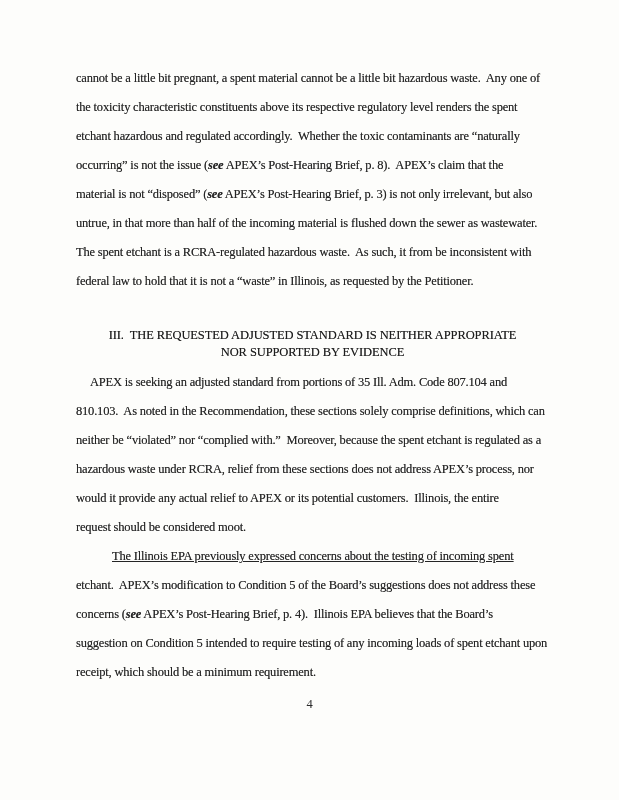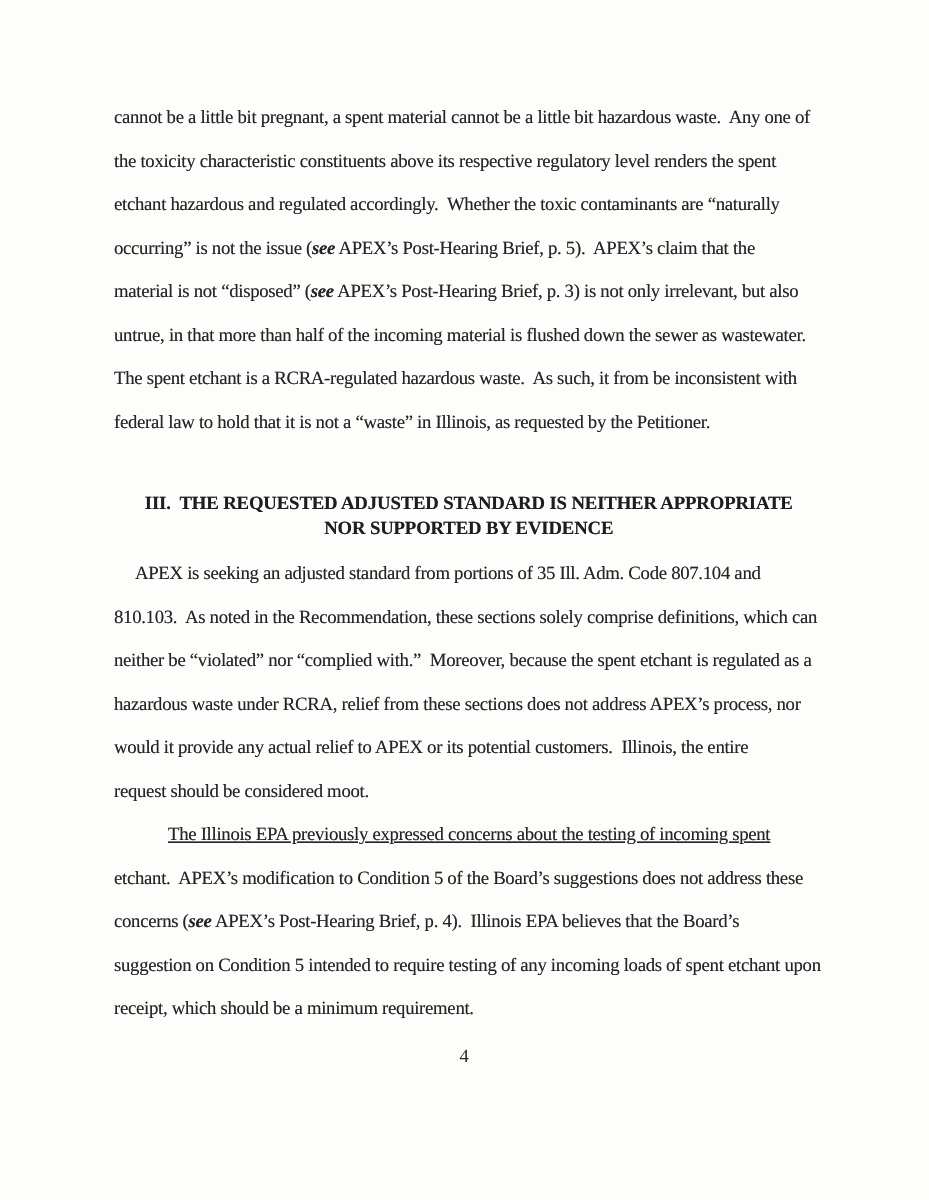--- a/index.html
+++ b/index.html
@@ -29,21 +29,21 @@
     white-space: pre;
     color: #252525;
     text-shadow: 0 0 0.4px rgba(40,40,40,0.55);
   }
   .em { font-style: italic; font-weight: bold; }
   .indent-small .line:first-child { text-indent: 14px; }
   .indent-tab .line:first-child { text-indent: 36px; text-decoration: underline; }
   .heading {
     margin: 31px 0 7px 0;
     text-align: center;
-    font-weight: bold;
+    font-weight: normal;
     font-size: 12.5px;
     letter-spacing: -0.1px;
     color: #1e1e1e;
     text-shadow: 0 0 0.4px rgba(30,30,30,0.6);
   }
   .heading .hline { line-height: 17px; white-space: pre; }
   .page-number {
     position: absolute;
     left: 0; right: 0; top: 697px;
     text-align: center;
@@ -54,21 +54,21 @@
 </head>
 <body>
 
 <div class="page">
   <div class="content">
 
     <div class="par">
         <div class="line"><span>cannot be a little bit pregnant, a spent material cannot be a little bit hazardous waste.  Any one of</span></div>
         <div class="line"><span>the toxicity characteristic constituents above its respective regulatory level renders the spent</span></div>
         <div class="line"><span>etchant hazardous and regulated accordingly.  Whether the toxic contaminants are “naturally</span></div>
-        <div class="line"><span>occurring” is not the issue (</span><span class="em">see</span><span> APEX’s Post-Hearing Brief, p. 5).  APEX’s claim that the</span></div>
+        <div class="line"><span>occurring” is not the issue (</span><span class="em">see</span><span> APEX’s Post-Hearing Brief, p. 8).  APEX’s claim that the</span></div>
         <div class="line"><span>material is not “disposed” (</span><span class="em">see</span><span> APEX’s Post-Hearing Brief, p. 3) is not only irrelevant, but also</span></div>
         <div class="line"><span>untrue, in that more than half of the incoming material is flushed down the sewer as wastewater.</span></div>
         <div class="line"><span>The spent etchant is a RCRA-regulated hazardous waste.  As such, it from be inconsistent with</span></div>
         <div class="line"><span>federal law to hold that it is not a “waste” in Illinois, as requested by the Petitioner.</span></div>
       </div>
 
     <div class="heading">
       <div class="hline">III.  THE REQUESTED ADJUSTED STANDARD IS NEITHER APPROPRIATE</div>
       <div class="hline">NOR SUPPORTED BY EVIDENCE</div>
     </div>

